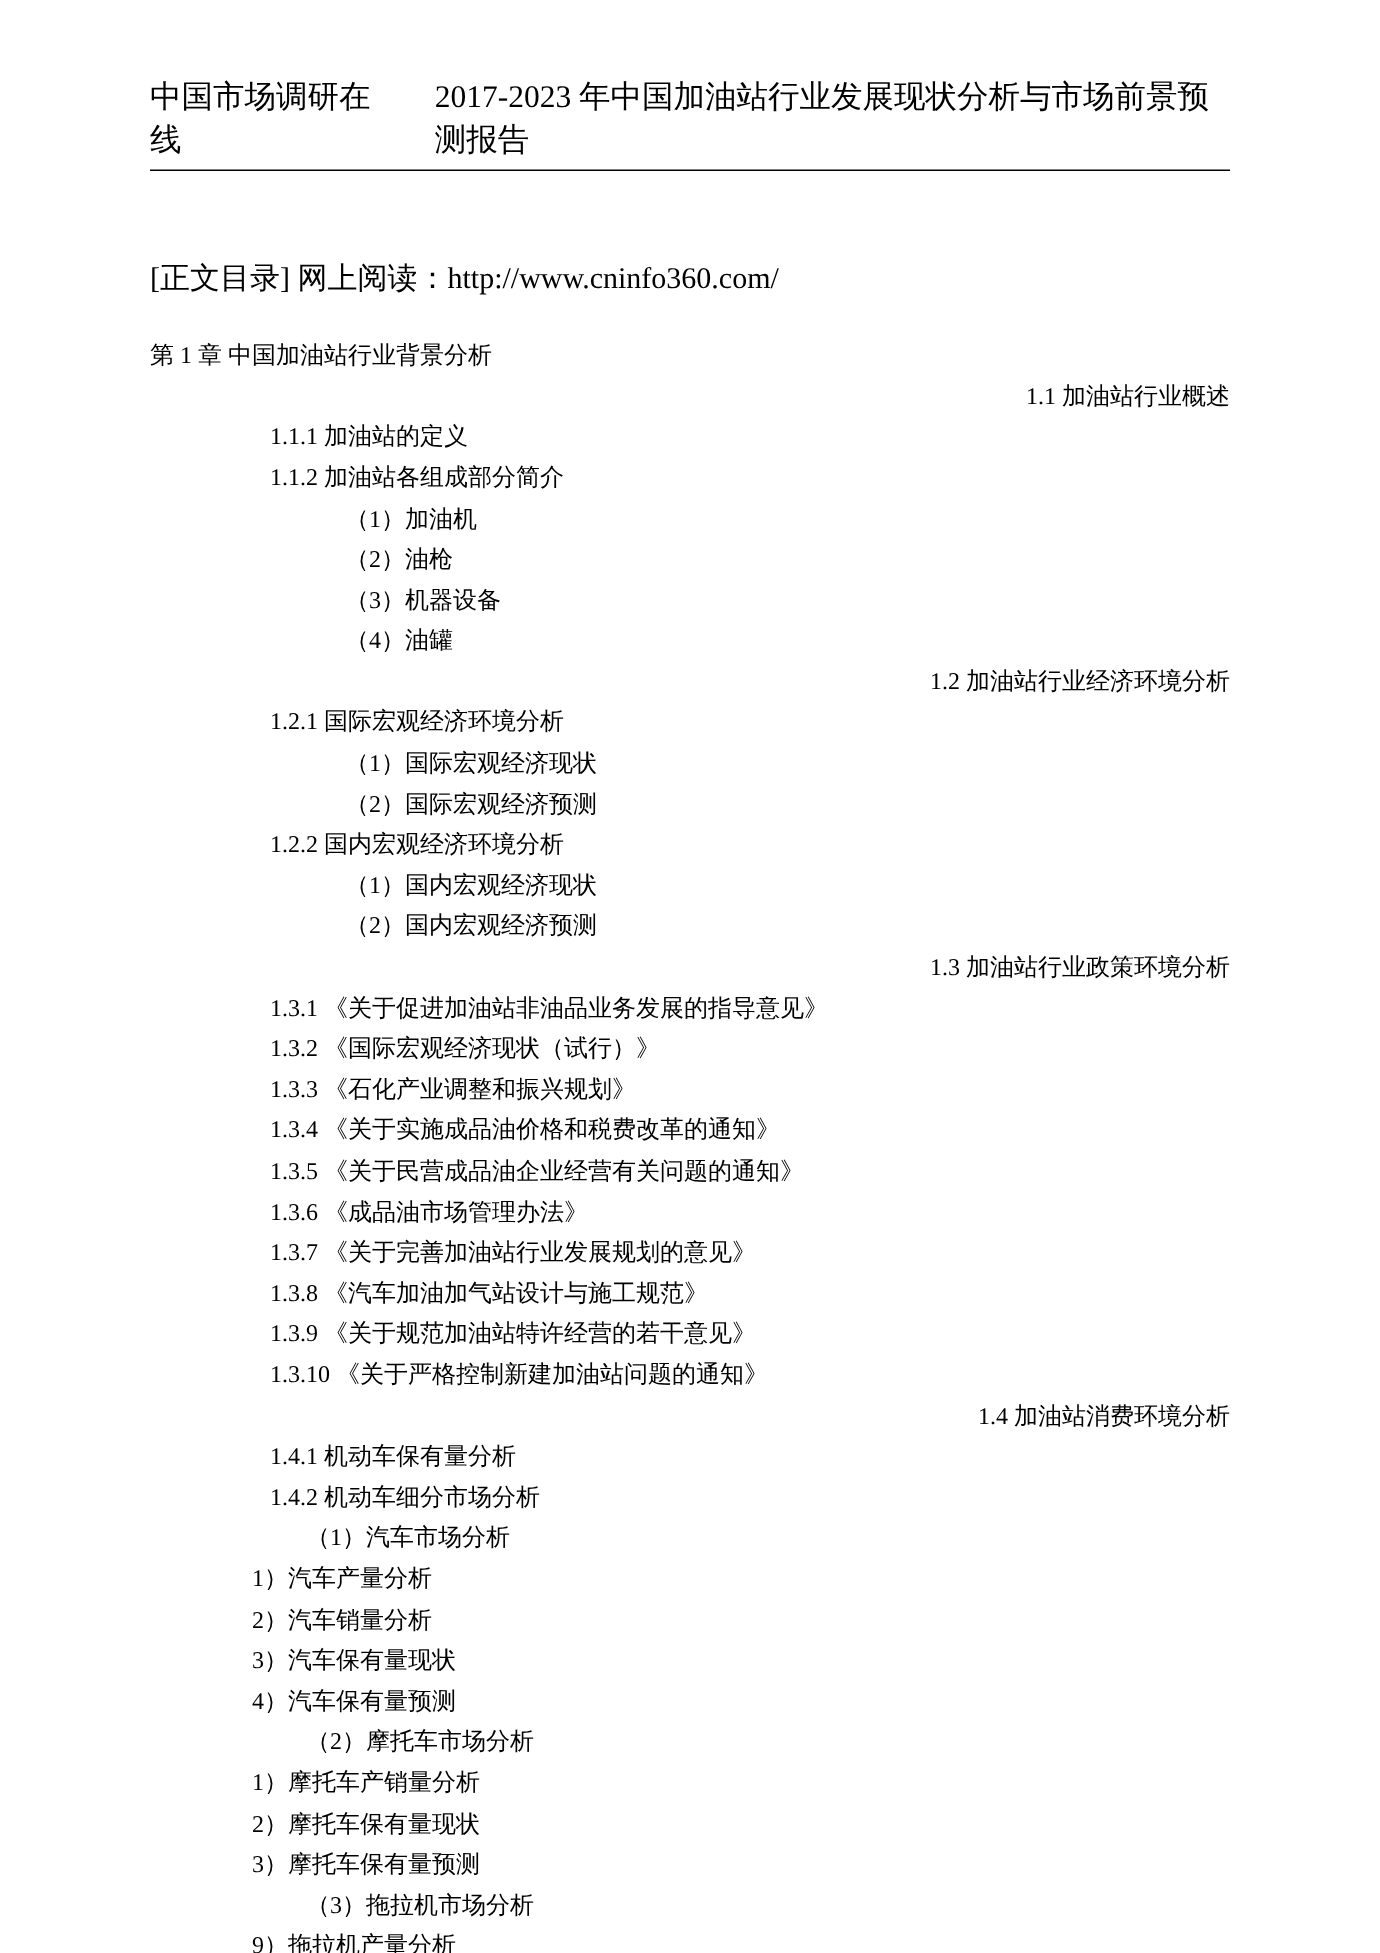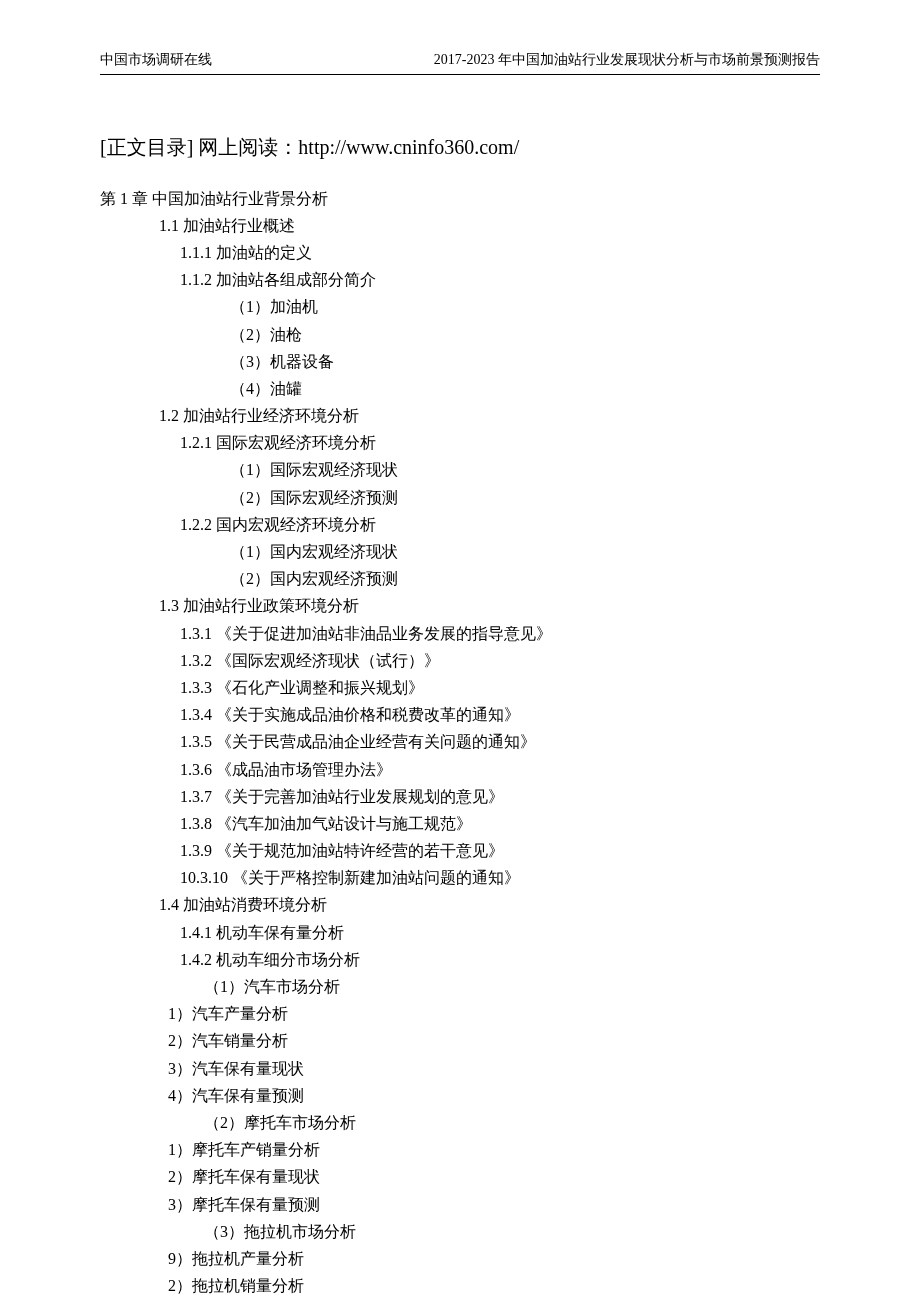--- a/index.html
+++ b/index.html
@@ -13,40 +13,40 @@
   .page {
     width: 920px;
     min-height: 1302px;
     padding: 50px 100px 50px 100px;
     box-sizing: border-box;
     position: relative;
   }
   .header {
     display: flex;
     justify-content: space-between;
-    font-size: 14px;
+    font-size: 21px;
     line-height: 1.4;
     padding-bottom: 4px;
     gap: 36px;
   }
   .header-rule {
     border-bottom: 1px solid #000;
     margin-bottom: 52px;
   }
   .intro-line {
     font-size: 20px;
     line-height: 2.0;
     margin-bottom: 18px;
   }
   .toc {
     font-size: 16px;
     line-height: 1.7;
   }
   .lvl0 { margin-left: 0px; }
-  .lvl1 { margin-left: 59px; }
+  .lvl1 { margin-left: 59px; text-align: right; }
   .lvl2 { margin-left: 80px; }
   .lvl3 { margin-left: 130px; }
   .lvl3b { margin-left: 104px; }
   .lvl4 { margin-left: 68px; }
 </style>
 </head>
 <body>
 
 <div class="page">
   <div class="header">
@@ -76,21 +76,21 @@
       <div class="lvl1">1.3 加油站行业政策环境分析</div>
       <div class="lvl2">1.3.1 《关于促进加油站非油品业务发展的指导意见》</div>
       <div class="lvl2">1.3.2 《国际宏观经济现状（试行）》</div>
       <div class="lvl2">1.3.3 《石化产业调整和振兴规划》</div>
       <div class="lvl2">1.3.4 《关于实施成品油价格和税费改革的通知》</div>
       <div class="lvl2">1.3.5 《关于民营成品油企业经营有关问题的通知》</div>
       <div class="lvl2">1.3.6 《成品油市场管理办法》</div>
       <div class="lvl2">1.3.7 《关于完善加油站行业发展规划的意见》</div>
       <div class="lvl2">1.3.8 《汽车加油加气站设计与施工规范》</div>
       <div class="lvl2">1.3.9 《关于规范加油站特许经营的若干意见》</div>
-      <div class="lvl2">10.3.10 《关于严格控制新建加油站问题的通知》</div>
+      <div class="lvl2">1.3.10 《关于严格控制新建加油站问题的通知》</div>
       <div class="lvl1">1.4 加油站消费环境分析</div>
       <div class="lvl2">1.4.1 机动车保有量分析</div>
       <div class="lvl2">1.4.2 机动车细分市场分析</div>
       <div class="lvl3b">（1）汽车市场分析</div>
       <div class="lvl4">1）汽车产量分析</div>
       <div class="lvl4">2）汽车销量分析</div>
       <div class="lvl4">3）汽车保有量现状</div>
       <div class="lvl4">4）汽车保有量预测</div>
       <div class="lvl3b">（2）摩托车市场分析</div>
       <div class="lvl4">1）摩托车产销量分析</div>

